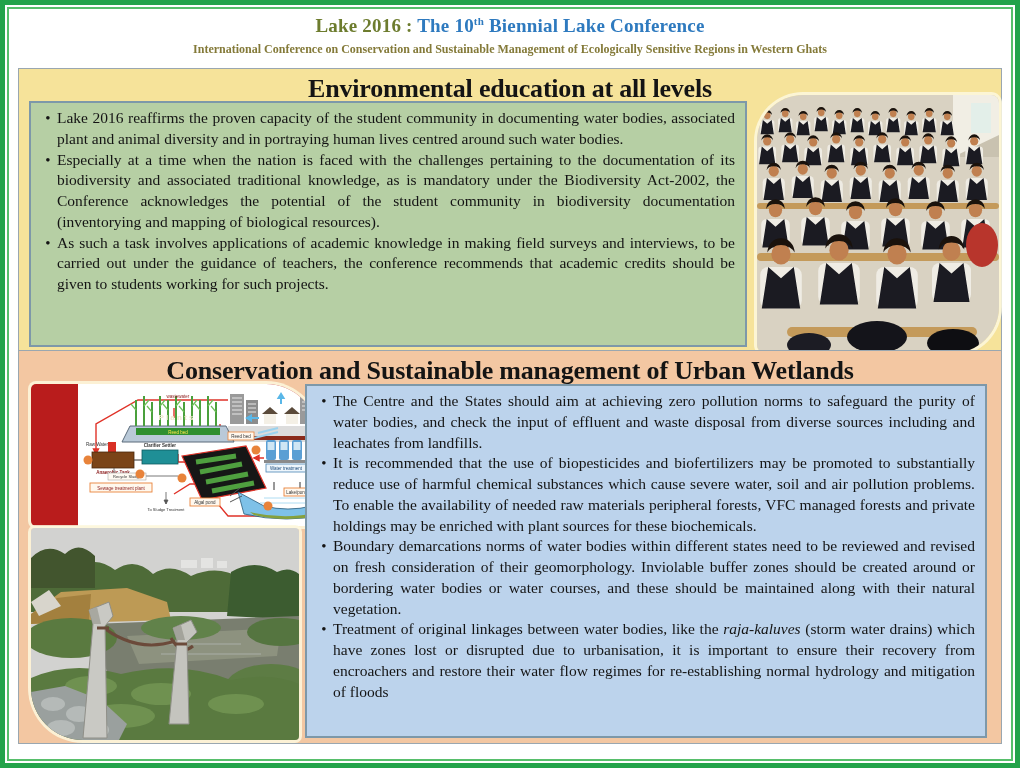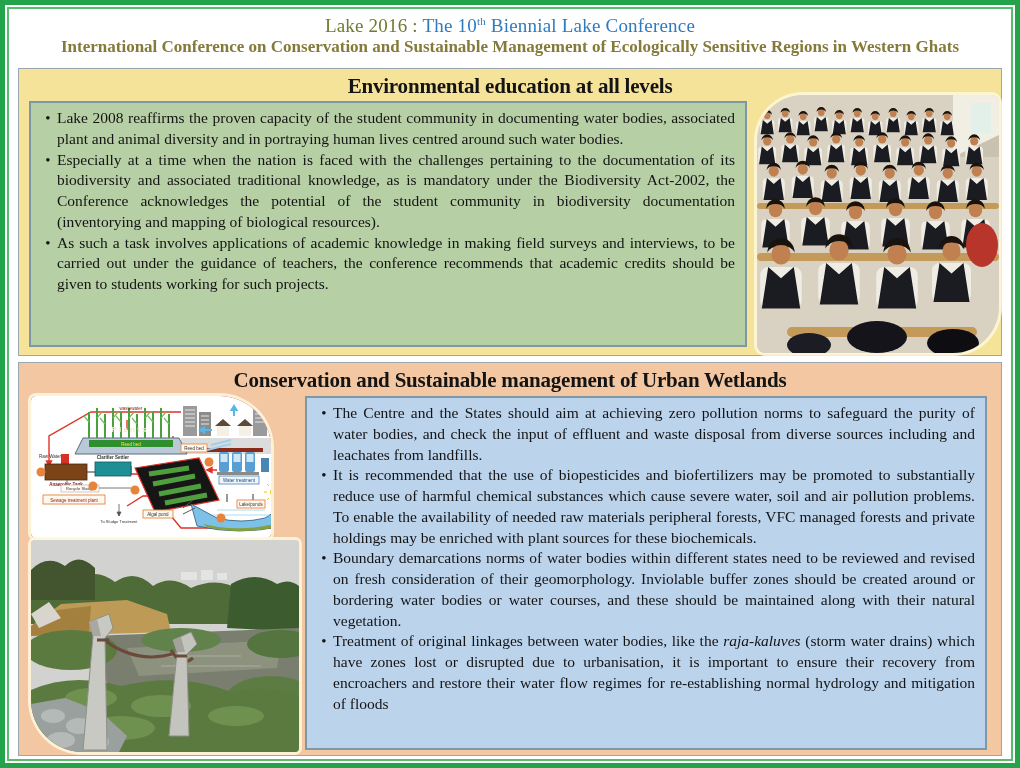--- a/index.html
+++ b/index.html
@@ -2,64 +2,64 @@
 <html><head>
 <meta charset="utf-8">
 <style>
   html,body{margin:0;padding:0;background:#ffffff;font-family:"Liberation Serif","DejaVu Serif",serif;}
   .slide{position:relative;width:1020px;height:768px;background:#ffffff;overflow:hidden;}
   .frame-a{position:absolute;inset:0;border:5px solid #23a34a;pointer-events:none;z-index:50;}
   .frame-b{position:absolute;inset:7px;border:2px solid #57bf6b;pointer-events:none;z-index:50;}
 
   
   .header{position:absolute;left:0;top:15px;width:100%;text-align:center;}
-  .title{font-size:19px;font-weight:normal;letter-spacing:.2px;}
+  .title{font-size:19px;font-weight:bold;letter-spacing:.2px;}
   .title .olive{color:#6d7c2e;}
   .title .blue{color:#2e7abf;}
   .title sup{font-size:11px;}
-  .subtitle{font-size:17px;font-weight:bold;color:#847a39;}
+  .subtitle{margin-top:5px;font-size:12px;font-weight:bold;color:#847a39;}
 
   
   .section{position:absolute;left:18px;width:984px;border:1px solid #9aa7b0;box-sizing:border-box;}
   .sec1{top:68px;height:288px;background:#f6e39a;}
-  .sec2{top:362px;height:394px;background:#f3c7a2;}
-  .sec-title{text-align:center;font-size:21px;font-weight:bold;color:#141414;padding-top:5px;letter-spacing:-0.2px;}
+  .sec2{top:350px;height:394px;background:#f3c7a2;}
+  .sec-title{text-align:center;font-size:26px;font-weight:bold;color:#141414;padding-top:5px;letter-spacing:-0.2px;}
 
   .textbox{position:absolute;border:2px solid #7d98a9;box-sizing:border-box;padding:5px 10px 4px 8px;}
   .green-box{left:10px;top:32px;width:718px;height:246px;background:#b6cfa4;}
   .blue-box{left:286px;top:33px;width:682px;height:354px;background:#bcd3ec;}
   .bullet{display:flex;}
   .bullet .dot{flex:none;width:18px;text-align:center;font-size:15px;color:#141414;line-height:1.34;}
   .bullet .txt{flex:1;text-align:justify;font-size:15.5px;line-height:1.34;color:#141414;}
 
   .photo{position:absolute;overflow:hidden;box-shadow:0 0 0 3px rgba(253,248,222,.85);}
   .photo svg{display:block;}
   .photo1{left:738px;top:26px;width:242px;height:258px;border-radius:46px 8px 46px 8px;}
-  .diagram{left:12px;top:33px;width:240px;height:142px;background:#b91c1c;border-radius:5px 52px 5px 5px;}
+  .diagram{left:12px;top:33px;width:240px;height:142px;background:#b91c1c;border-radius:5px 52px 5px 5px;padding-left:47px;}
   .photo2{left:12px;top:177px;width:268px;height:212px;border-radius:4px 4px 4px 52px;}
 </style>
 </head>
 <body>
 
 <div class="slide">
 
   <div class="header">
     <div class="title">
       <span class="olive">Lake 2016 : </span><span class="blue">The 10</span><sup class="blue">th</sup><span class="blue"> Biennial Lake Conference</span>
     </div>
     <div class="subtitle">International Conference on Conservation and Sustainable Management of Ecologically Sensitive Regions in Western Ghats</div>
   </div>
 
   <div class="section sec1">
     <div class="sec-title">Environmental education at all levels</div>
 
     <div class="textbox green-box">
       <div class="bullet">
         <span class="dot">•</span>
-        <div class="txt">Lake 2008 reaffirms the proven capacity of the student community in documenting water bodies, associated plant and animal diversity and in portraying human lives centred around such water bodies.</div>
+        <div class="txt">Lake 2016 reaffirms the proven capacity of the student community in documenting water bodies, associated plant and animal diversity and in portraying human lives centred around such water bodies.</div>
       </div>
       <div class="bullet">
         <span class="dot">•</span>
         <div class="txt">Especially at a time when the nation is faced with the challenges pertaining to the documentation of its biodiversity and associated traditional knowledge, as is mandatory under the Biodiversity Act-2002, the Conference acknowledges the potential of the student community in biodiversity documentation (inventorying and mapping of biological resources).</div>
       </div>
       <div class="bullet">
         <span class="dot">•</span>
         <div class="txt">As such a task involves applications of academic knowledge in making field surveys and interviews, to be carried out under the guidance of teachers, the conference recommends that academic credits should be given to students working for such projects.</div>
       </div>
     </div>

